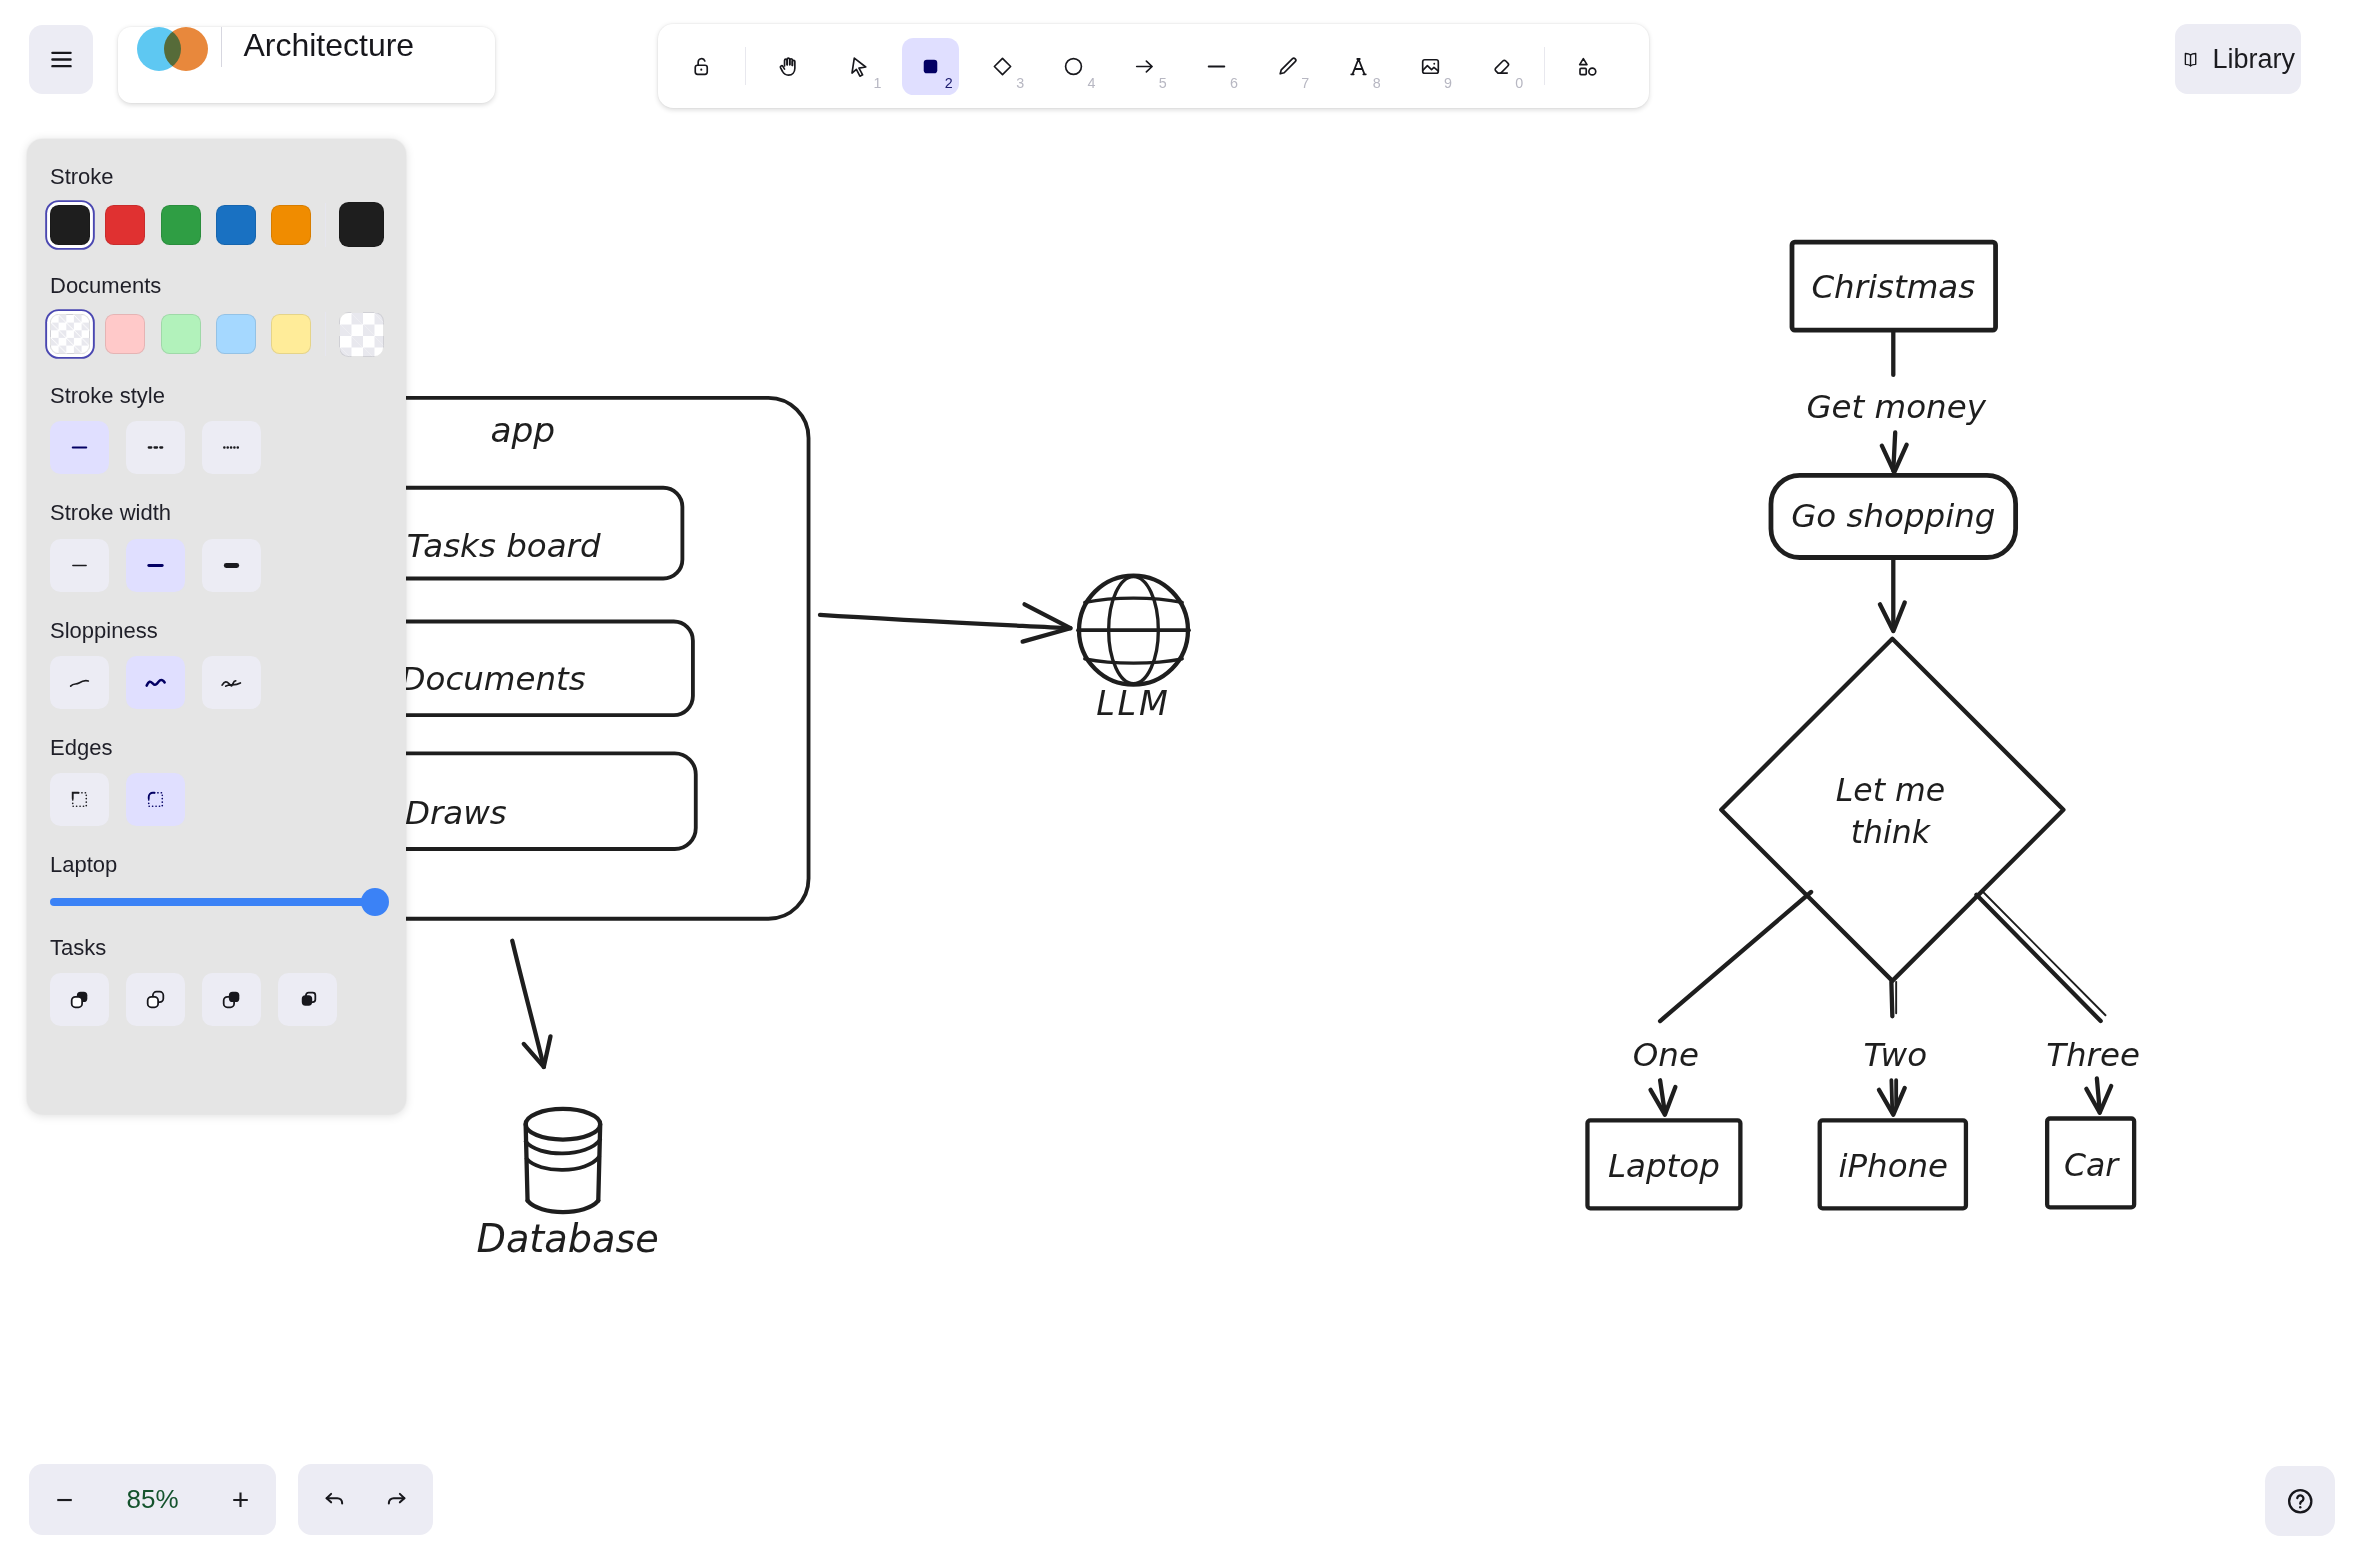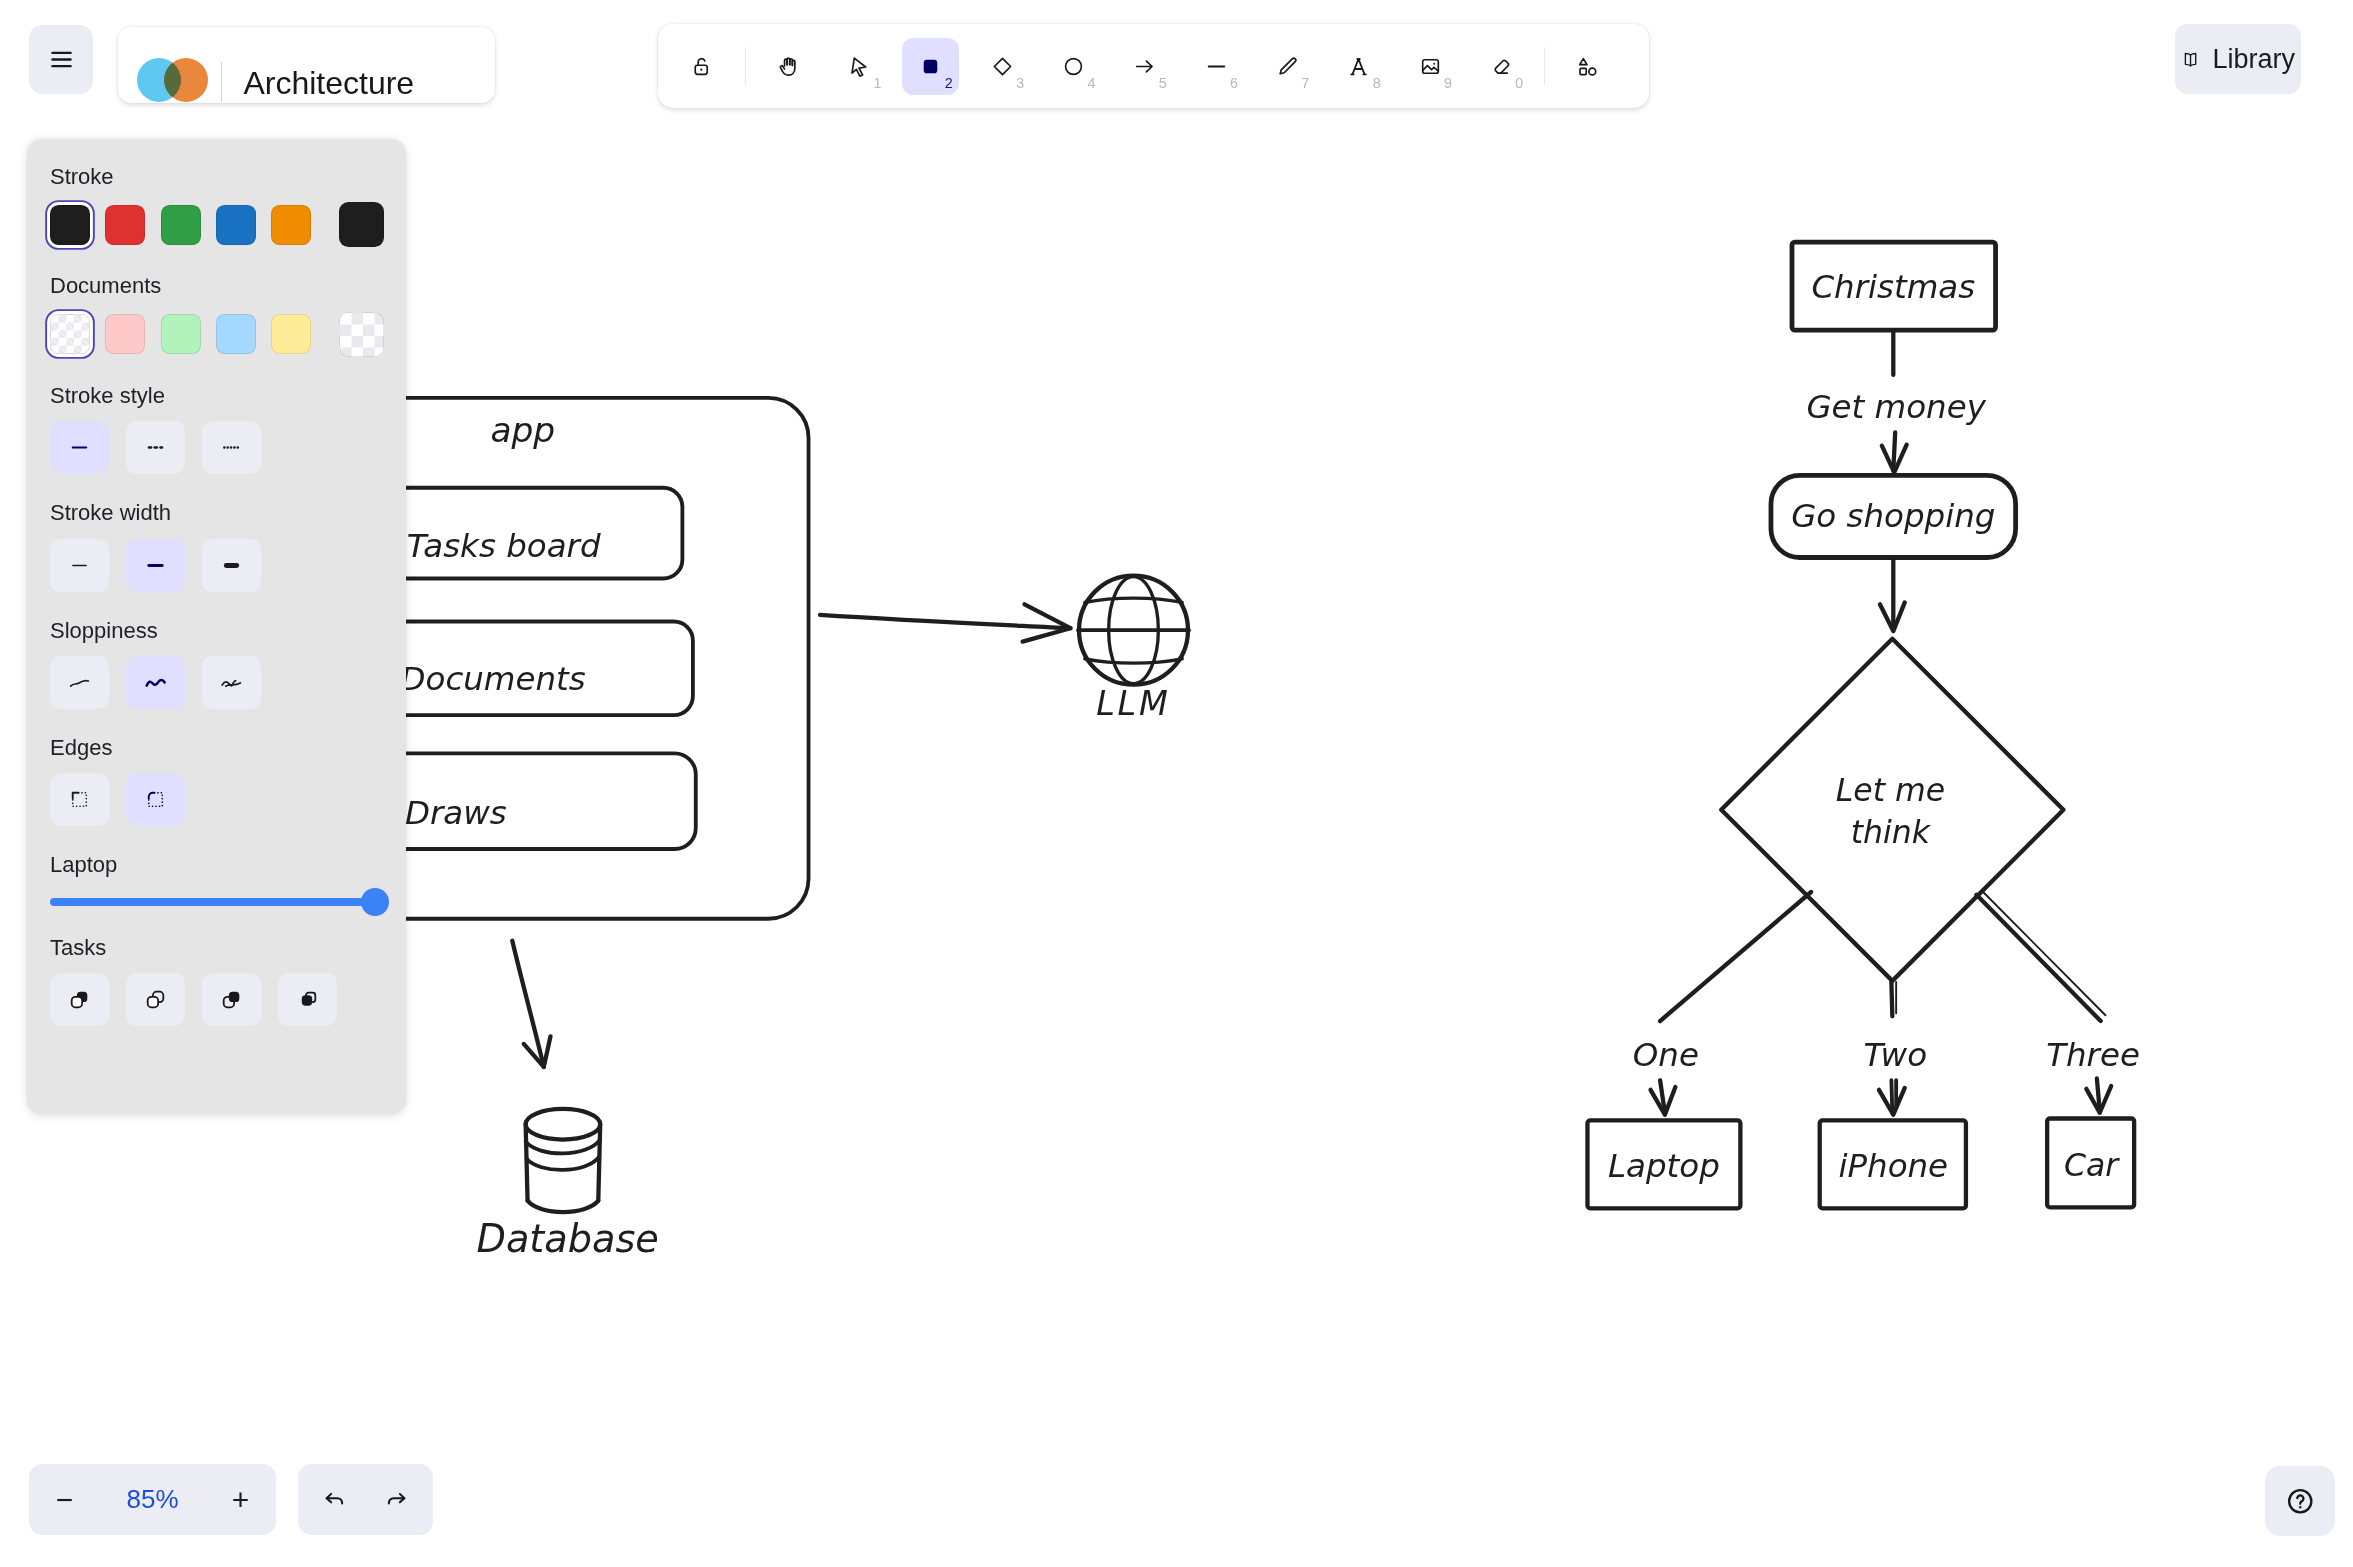--- a/index.html
+++ b/index.html
@@ -12,21 +12,21 @@
   #canvas-svg{position:absolute;left:0;top:0;z-index:1;}
   .sk{stroke:#1e1e1e;fill:none;stroke-linecap:round;stroke-linejoin:round;}
   .sk-txt{fill:#1e1e1e;font-family:"DejaVu Sans",sans-serif;font-style:italic;font-weight:500;text-anchor:middle;}
   
   .island{position:absolute;background:#fff;border-radius:13.4px;
     box-shadow:0 0 0 1px rgba(0,0,0,.02),0 1.9px 5.7px rgba(0,0,0,.14);z-index:10;}
   .gbtn{position:absolute;background:#ececf4;border:none;border-radius:13.4px;z-index:10;
     display:flex;align-items:center;justify-content:center;cursor:pointer;color:#1b1b1f;}
   
   #hamburger{left:29px;top:25px;width:64px;height:69px;}
-  #title-card{left:118px;top:27px;width:377px;height:76px;display:flex;align-items:flex-end;padding:0 0 1px 19px;box-sizing:border-box;}
+  #title-card{left:118px;top:27px;width:377px;height:76px;display:flex;align-items:flex-start;padding:0 0 8px 19px;box-sizing:border-box;}
   .logo{position:relative;width:71px;height:44px;flex:0 0 auto;}
   .logo .c{position:absolute;top:0;width:44px;height:44px;border-radius:50%;mix-blend-mode:multiply;}
   .logo .c.blue{left:0;background:#5ec8f2;}
   .logo .c.orange{left:27px;background:#e8883c;}
   .title-div{width:1px;height:40px;background:#d7d7e0;margin:0 21px 0 13.4px;}
   #doc-title{font-size:32px;color:#17171c;}
   #toolbar{left:658px;top:24px;width:991px;height:84px;border-radius:15.3px;display:flex;align-items:center;gap:14.3px;padding:0 15.3px;box-sizing:border-box;}
   .tool{position:relative;width:57px;height:57px;border-radius:11.5px;border:none;background:transparent;display:flex;align-items:center;justify-content:center;cursor:pointer;flex:0 0 auto;}
   .tool.active{background:#e0dfff;}
   .tool .shortcut{position:absolute;right:6.7px;bottom:3.8px;font-size:14.3px;color:#b7b7c2;}
@@ -51,21 +51,21 @@
   .checker-big{background-size:23px 23px;background-position:0 0,11.5px 11.5px;}
   .opt{width:59px;height:53px;border-radius:10.5px;background:#ececf4;border:none;display:flex;align-items:center;justify-content:center;cursor:pointer;flex:0 0 auto;color:#1b1b1f;}
   .opt + .opt{margin-left:17px;}
   .opt.sel{background:#e0dfff;color:#030064;}
   .slider{position:relative;width:337px;height:13.4px;margin-top:17px;}
   .slider .track{position:absolute;left:0;top:2.4px;width:100%;height:8.6px;border-radius:4.8px;background:#3b82f6;}
   .slider .knob{position:absolute;right:-1.9px;top:50%;transform:translateY(-50%);width:28px;height:28px;border-radius:50%;background:#3b82f6;cursor:pointer;}
   
   #zoom-bar{left:29px;top:1464px;width:247px;height:71px;border-radius:13.4px;justify-content:space-between;padding:0 23px;box-sizing:border-box;}
   #zoom-bar .zbtn{background:none;border:none;font-size:30px;color:#1b1b1f;cursor:pointer;padding:0 3.8px;font-family:inherit;}
-  #zoom-value{font-size:26px;color:#1d4ed8;}
+  #zoom-value{font-size:26px;color:#14532d;}
   #undo-bar{left:298px;top:1464px;width:135px;height:71px;border-radius:13.4px;gap:3.8px;}
   .ibtn{background:none;border:none;width:59px;height:59px;display:flex;align-items:center;justify-content:center;cursor:pointer;border-radius:9.6px;}
   #help-btn{left:2265px;top:1466px;width:70px;height:70px;border-radius:15.3px;}
 </style>
 </head>
 <body>
 
 <svg id="canvas-svg" width="2353" height="1568" viewBox="0 0 2462 1640" xmlns="http://www.w3.org/2000/svg">
 
   <g>

